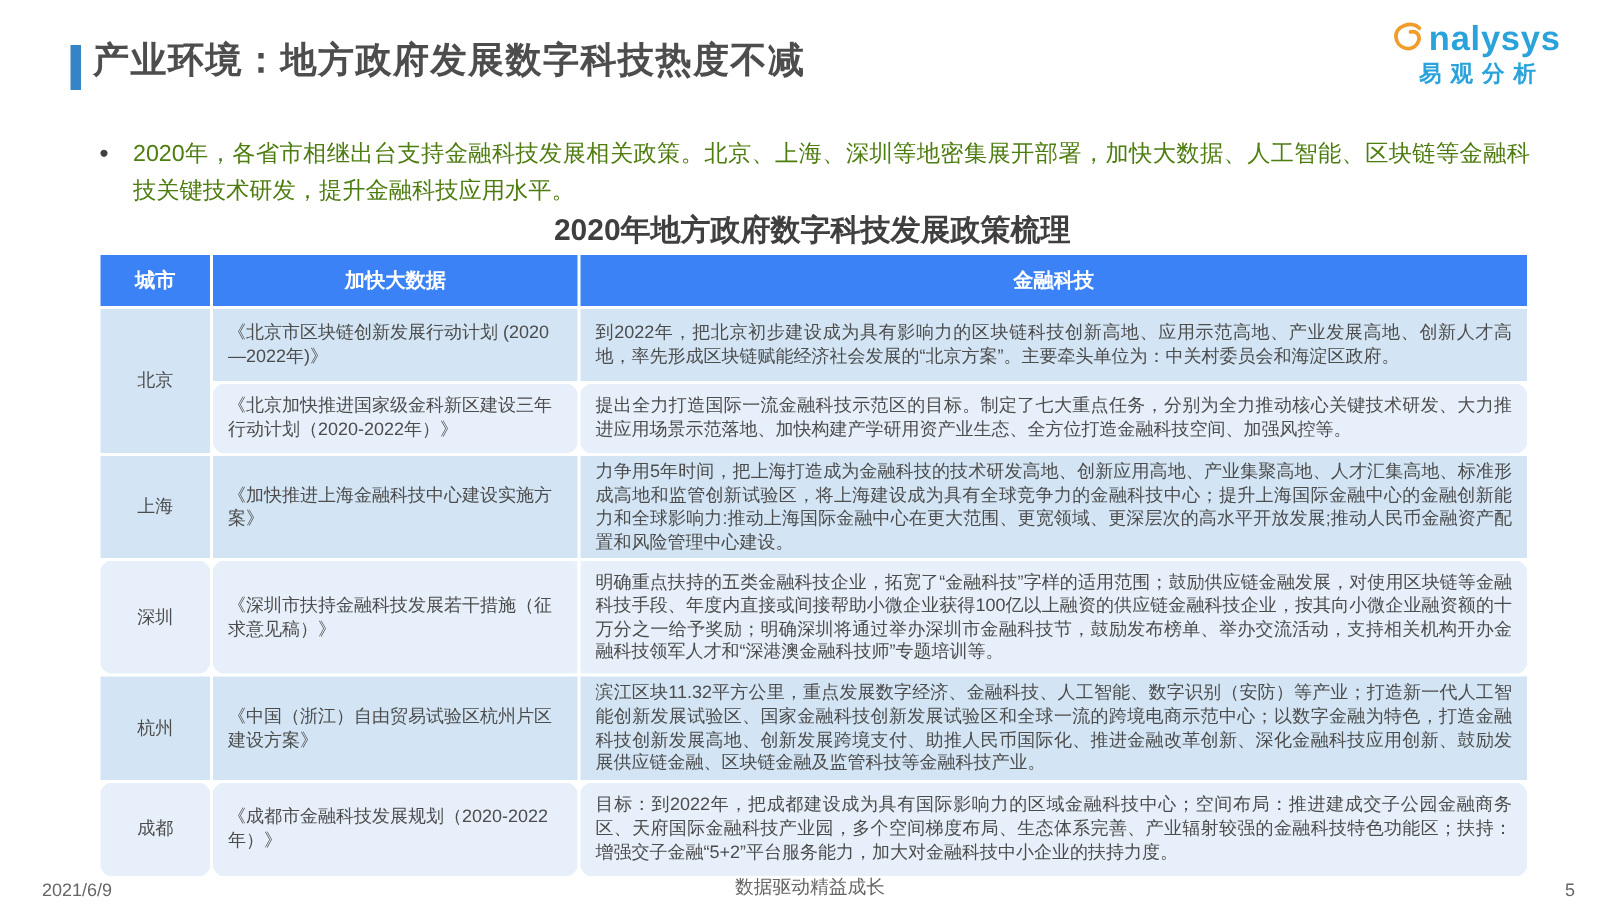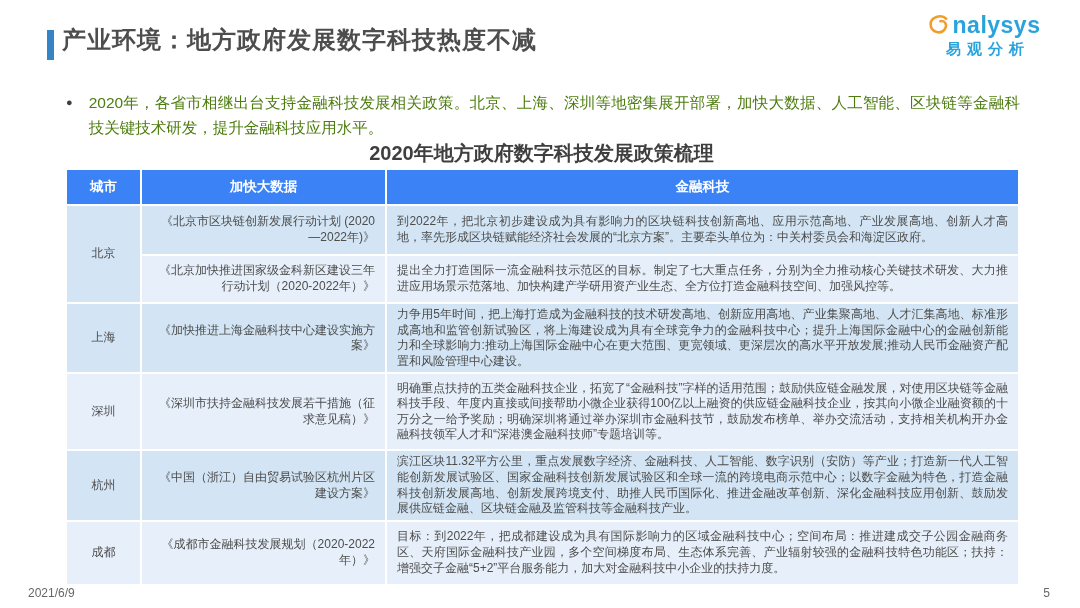--- a/index.html
+++ b/index.html
@@ -45,23 +45,23 @@
   .policy-table col.c-points { width:633px; }
   .policy-table th {
     background:#3b82f6; color:#ffffff; font-size:13.5px; font-weight:bold;
     height:36px; border:2px solid #ffffff; padding:2px 6px;
   }
   .policy-table td {
     border:2px solid #ffffff; font-size:12px; line-height:1.3; color:#4c4c4c;
     padding:3px 10px; vertical-align:middle;
   }
   .shade-a { background:#d3e5f4; }
-  .shade-b { background:#e7f0fa; }
+  .shade-b { background:#e7f0fa;border-radius:11px; }
   .city-cell { text-align:center; font-size:14px; font-weight:normal; color:#454545; }
-  .name-cell { text-align:right;margin-left:34px; }
+  .name-cell { text-align:left;margin-left:34px; }
   .points-cell { text-align:justify; }
   tr.r1 { height:50px; } tr.r2 { height:48px; } tr.r3 { height:69px; }
   tr.r4 { height:77px; } tr.r5 { height:70px; } tr.r6 { height:64px; }
 
   
   .wm { position:absolute; pointer-events:none; }
 
   
   .footer-date { position:absolute; left:28px; bottom:8px; font-size:12px; color:#666; }
   .footer-tagline { position:absolute; left:0; right:0; bottom:8px; text-align:center; font-size:12.5px; color:#666; }
@@ -139,15 +139,16 @@
       </tr>
       <tr class="r6">
         <td class="city-cell shade-b">成都</td>
         <td class="name-cell shade-b">《成都市金融科技发展规划（2020-2022年）》</td>
         <td class="points-cell shade-b">目标：到2022年，把成都建设成为具有国际影响力的区域金融科技中心；空间布局：推进建成交子公园金融商务区、天府国际金融科技产业园，多个空间梯度布局、生态体系完善、产业辐射较强的金融科技特色功能区；扶持：增强交子金融“5+2”平台服务能力，加大对金融科技中小企业的扶持力度。</td>
       </tr>
     </tbody>
   </table>
 
   <div class="footer-date">2021/6/9</div>
+  <div class="footer-tagline">数据驱动精益成长</div>
   <div class="footer-page">5</div>
 
 </div>
 
 </body></html>

